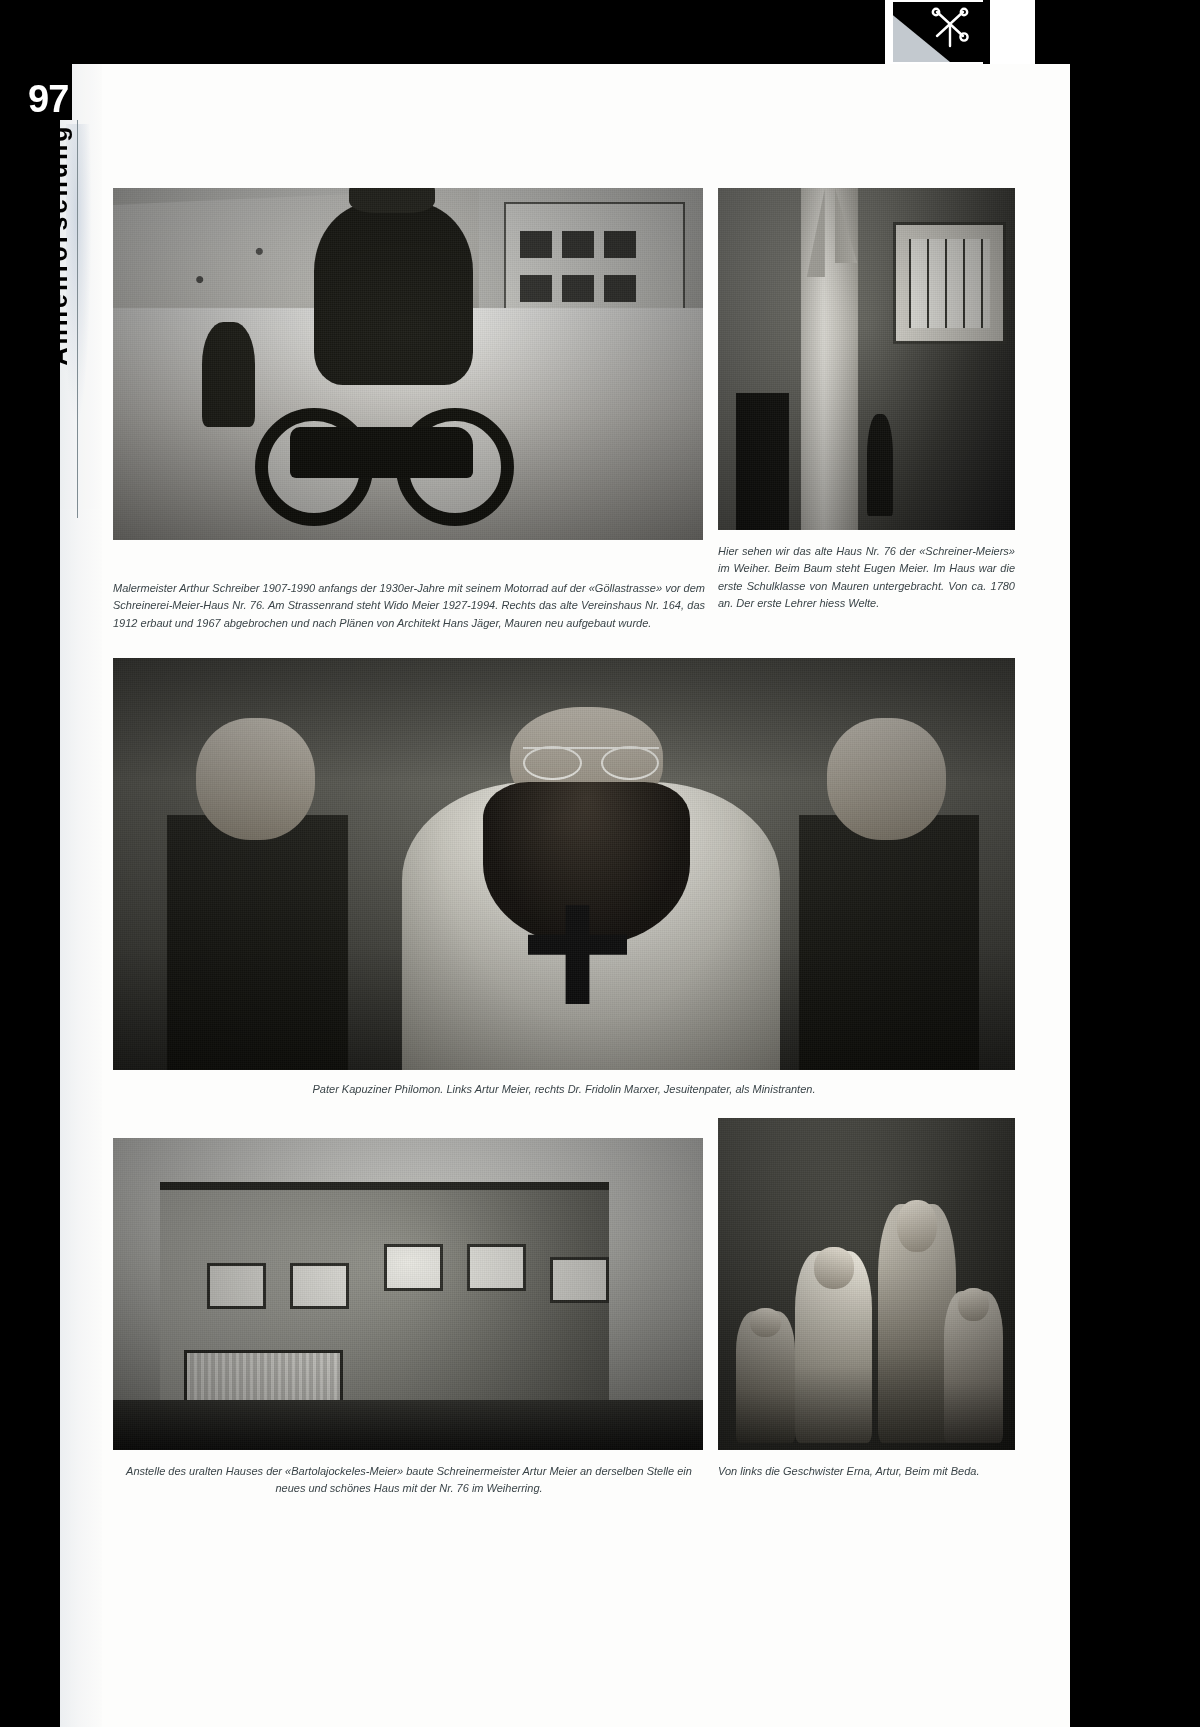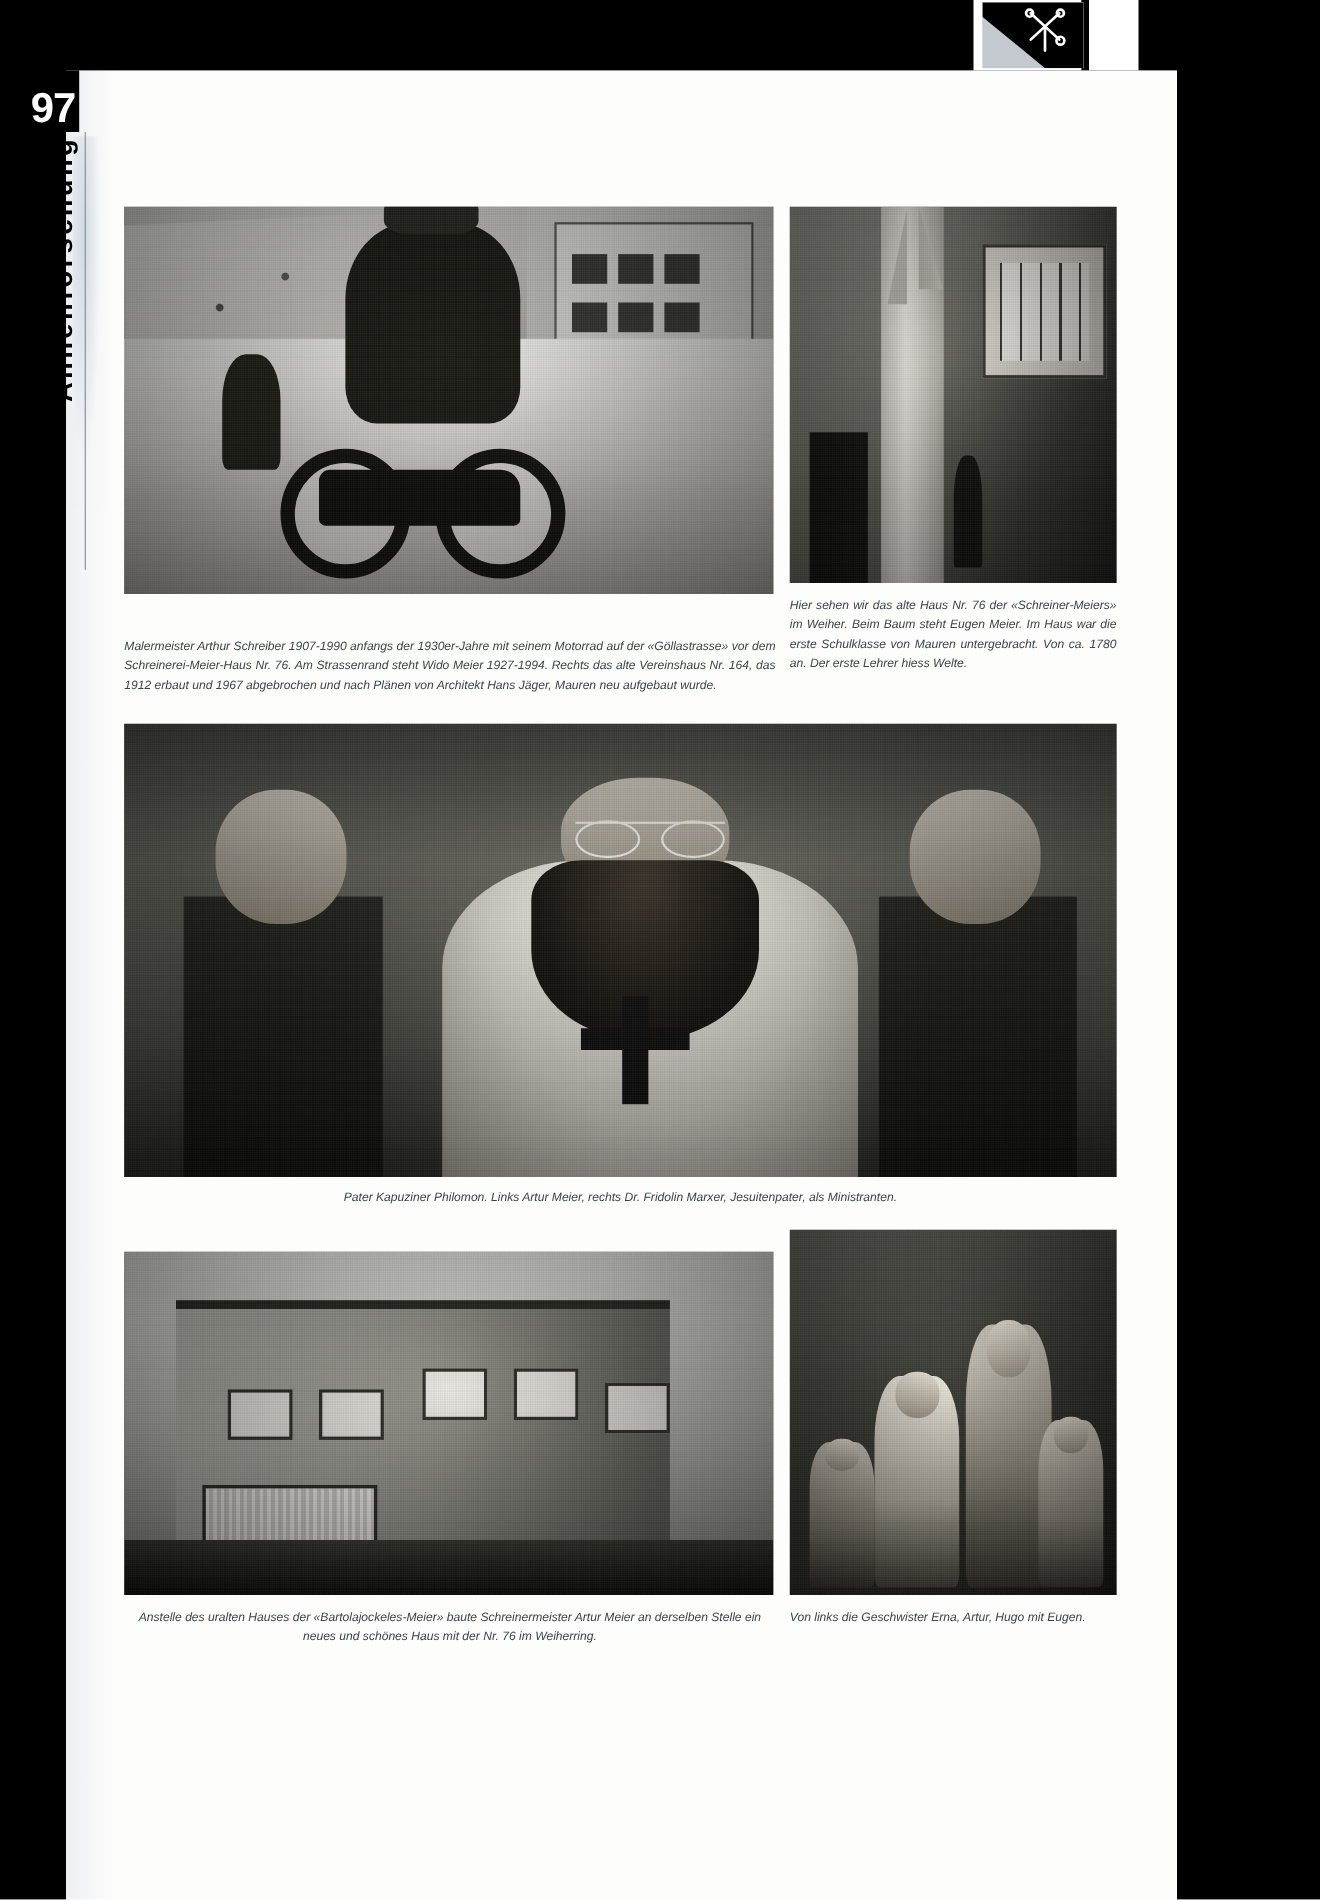--- a/index.html
+++ b/index.html
@@ -537,16 +537,16 @@
         </div>
       <div class="sb-kid k4">
           <div class="sb-head"></div>
         </div>
       <div class="ph-grain"></div>
       <div class="ph-vig"></div>
     </div>
 
     <div class="caption caption-single r3-cap-a">Anstelle des uralten Hauses der «Bartolajockeles-Meier» baute Schreinermeister Artur Meier an derselben Stelle ein neues und schönes Haus mit der Nr. 76 im Weiherring.</div>
 
-    <div class="caption caption-left r3-cap-b">Von links die Geschwister Erna, Artur, Hugo mit Eugen.</div>
+    <div class="caption caption-left r3-cap-b">Von links die Geschwister Erna, Artur, Beim mit Beda.</div>
 
   </div>
 </div>
 
 </body></html>

